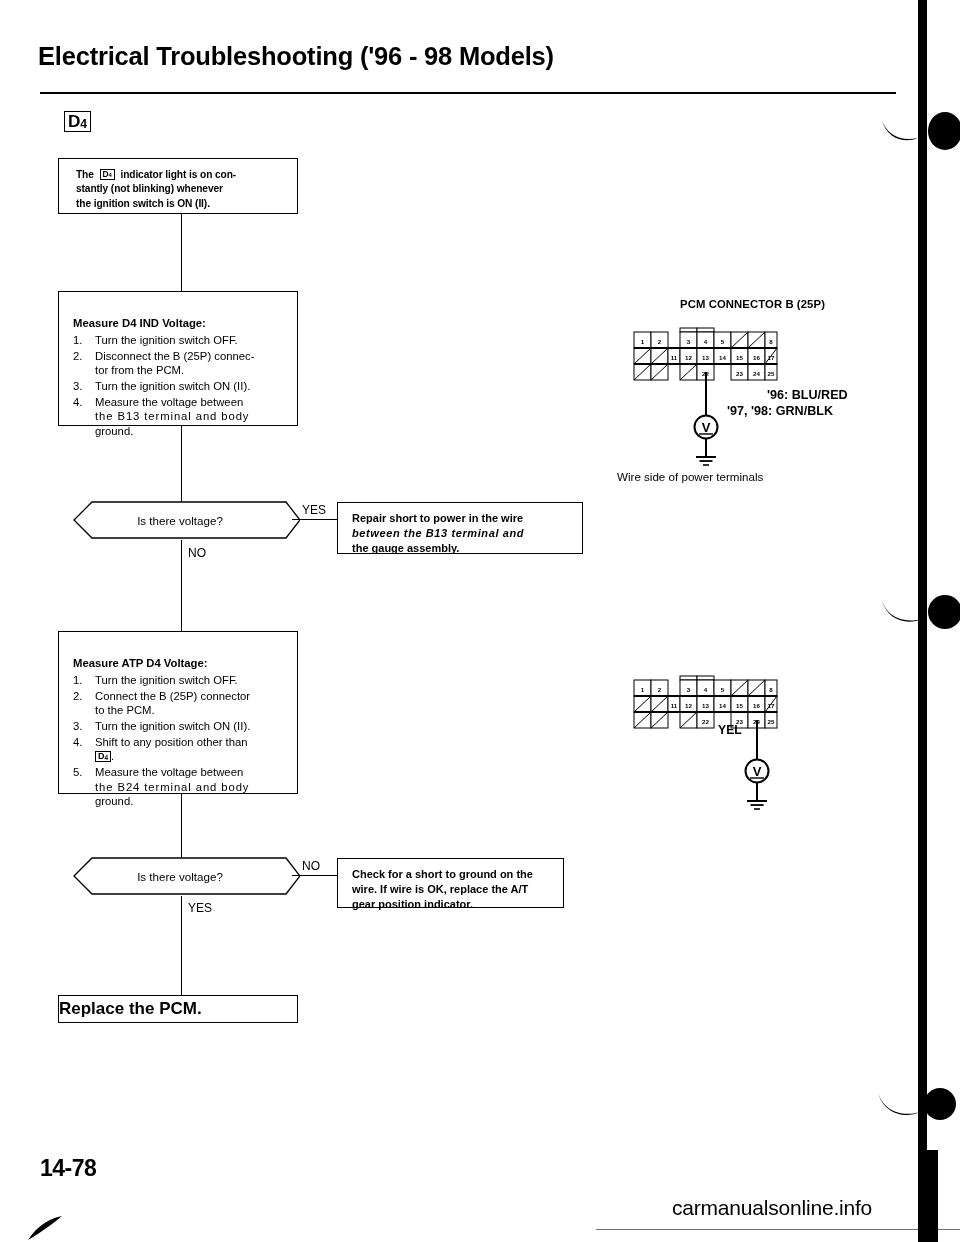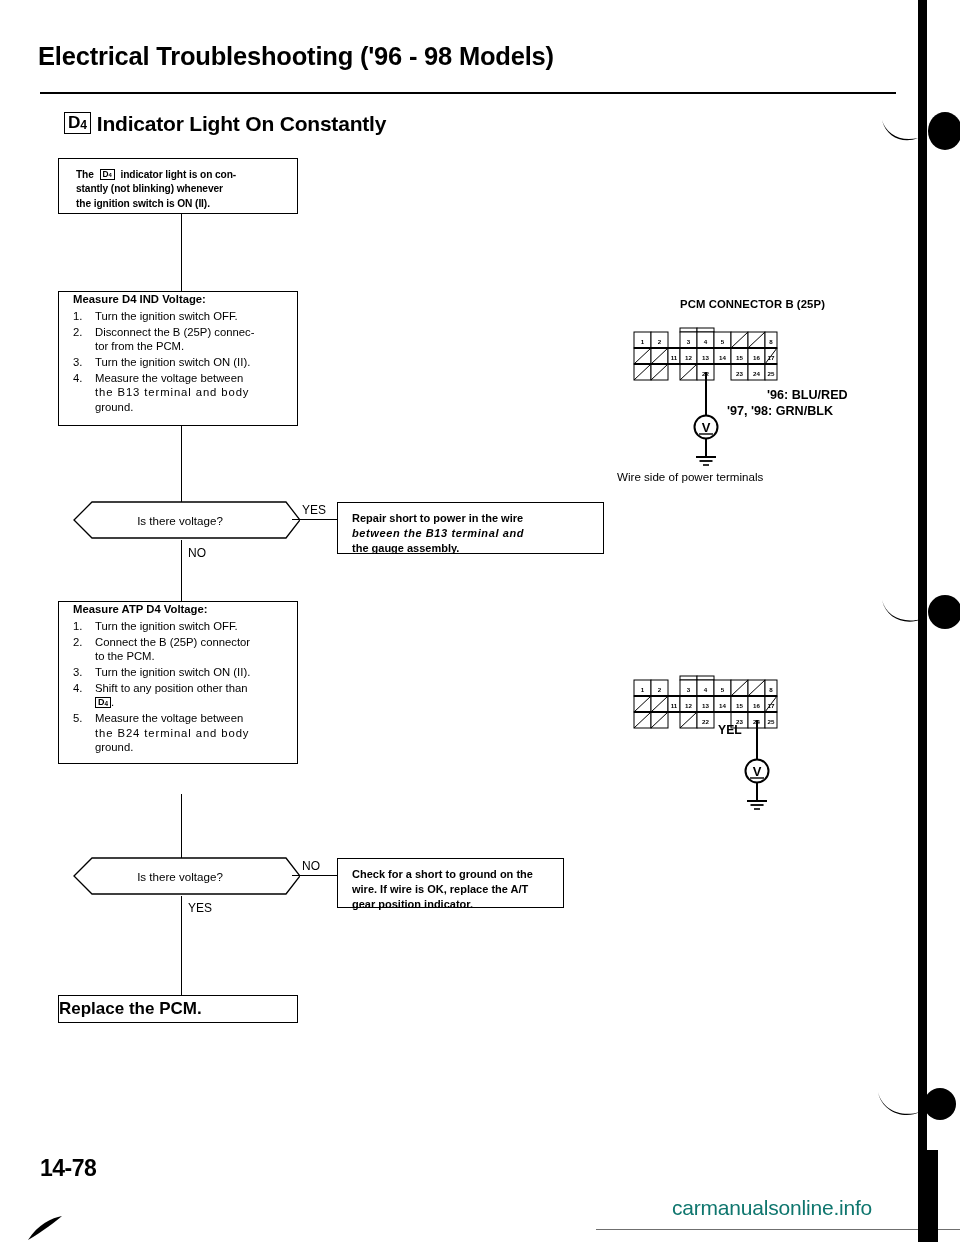--- a/index.html
+++ b/index.html
@@ -78,21 +78,21 @@
 
   .fc-note {
     padding: 9px 13px 9px 17px;
     font-weight: bold;
     font-size: 10.2px;
     line-height: 1.42;
     letter-spacing: -0.1px;
   }
 
   .steps {
-    padding: 0 8px 8px 14px;
+    padding: 24px 8px 8px 14px;
   }
   .steps-title {
     font-weight: bold;
     font-size: 11.3px;
     margin-bottom: 2px;
   }
   .steps ol {
     margin: 0;
     padding: 0;
     list-style: none;
@@ -196,21 +196,21 @@
     top: 1155px;
     font-size: 23px;
     font-weight: bold;
     letter-spacing: -0.5px;
   }
   .watermark {
     position: absolute;
     left: 672px;
     top: 1196px;
     font-size: 21px;
-    color: #0f766e;
+    color: #000000;
     letter-spacing: -0.2px;
     white-space: nowrap;
   }
   .footer-rule {
     position: absolute;
     left: 596px;
     top: 1229px;
     width: 364px;
     height: 1.4px;
     background: #6f6f6f;
@@ -237,21 +237,20 @@
 <body>
 
 <div class="page-title">Electrical Troubleshooting ('96 - 98 Models)</div>
 <div class="header-rule"></div>
 
 <div class="section-title">
   <span class="d4box">
     <span class="d4-main">D</span>
       <span class="d4-sub">4</span>
   </span>
-  <span>Indicator Light On Constantly</span>
 </div>
 
 <div class="fc-box fc-note" style="left:58px; top:158px; width:240px; height:56px;">
   <span>The</span>
   <span class="d4box" style="font-size:10.2px; margin:0 3px;">
     <span class="d4-main">D</span>
       <span class="d4-sub">4</span>
   </span>
   <span>indicator light is on con-</span>
   <div>stantly (not blinking) whenever</div>
@@ -275,30 +274,30 @@
 <div class="decision" style="left:60px; top:500px; width:240px; height:40px;">
   <svg width="240" height="40" viewBox="0 0 240 40">
     <polygon points="14,20 32,2 226,2 240,20 226,38 32,38" fill="#ffffff" stroke="#000000" stroke-width="1.3"></polygon>
   </svg>
   <div class="dlabel">Is there voltage?</div>
 </div>
 
 <div class="hline" style="left:292px; top:519px; width:46px;"></div>
 <div class="branch-label" style="left:302px; top:503px;">YES</div>
 
-<div class="fc-box result-box" style="left:337px; top:502px; width:267px; height:52px;">
+<div class="fc-box result-box" style="left:337px; top:502px; width:246px; height:52px;">
   <div>Repair short to power in the wire</div>
   <div class="spaced">between the B13 terminal and</div>
   <div>the gauge assembly.</div>
 </div>
 
 <div class="vline" style="left:181px; top:540px; height:92px;"></div>
 <div class="branch-label" style="left:188px; top:546px;">NO</div>
 
-<div class="fc-box steps" style="left:58px; top:601px; width:240px; height:163px;">
+<div class="fc-box steps" style="left:58px; top:631px; width:240px; height:163px;">
   <div class="steps-title">Measure ATP D4 Voltage:</div>
   <ol>
     <li><span>Turn the ignition switch OFF.</span></li>
     <li><span>Connect the B (25P) connector</span><br><span>to the PCM.</span></li>
     <li><span>Turn the ignition switch ON (II).</span></li>
     <li><span>Shift to any position other than</span><br>
       <span class="d4box" style="font-size:11px;">
         <span class="d4-main">D</span>
           <span class="d4-sub">4</span>
       </span><span>.</span></li>

